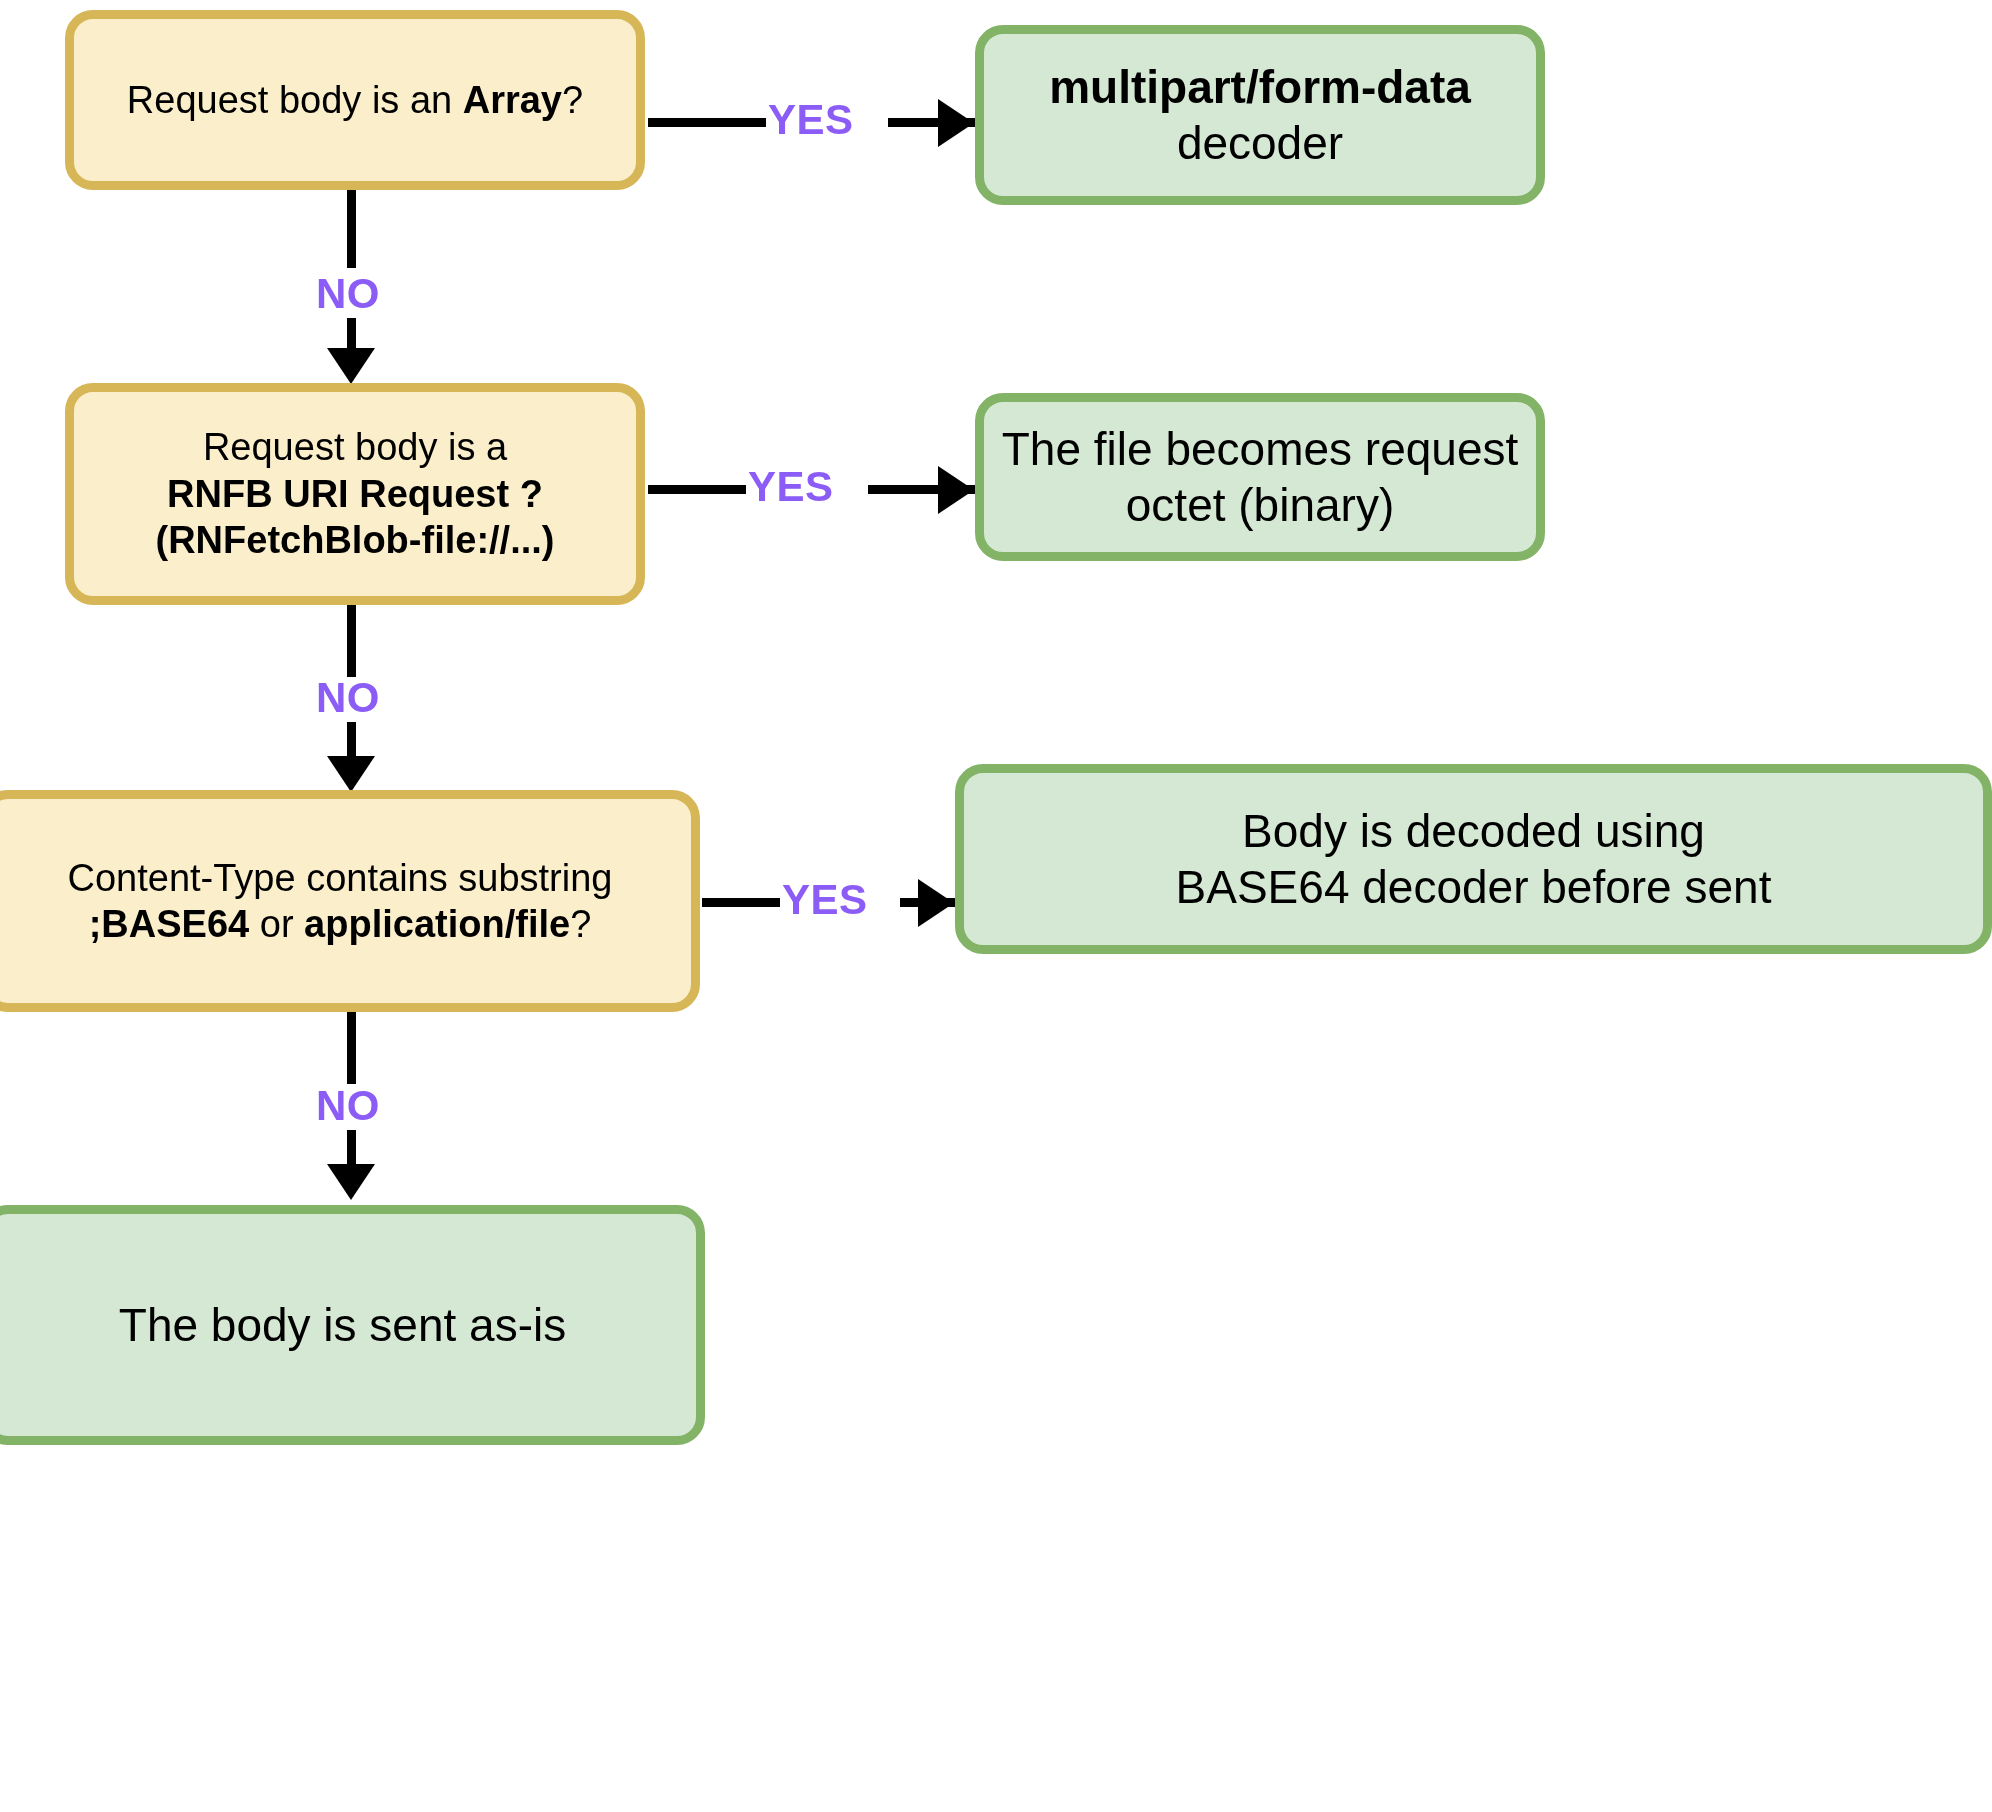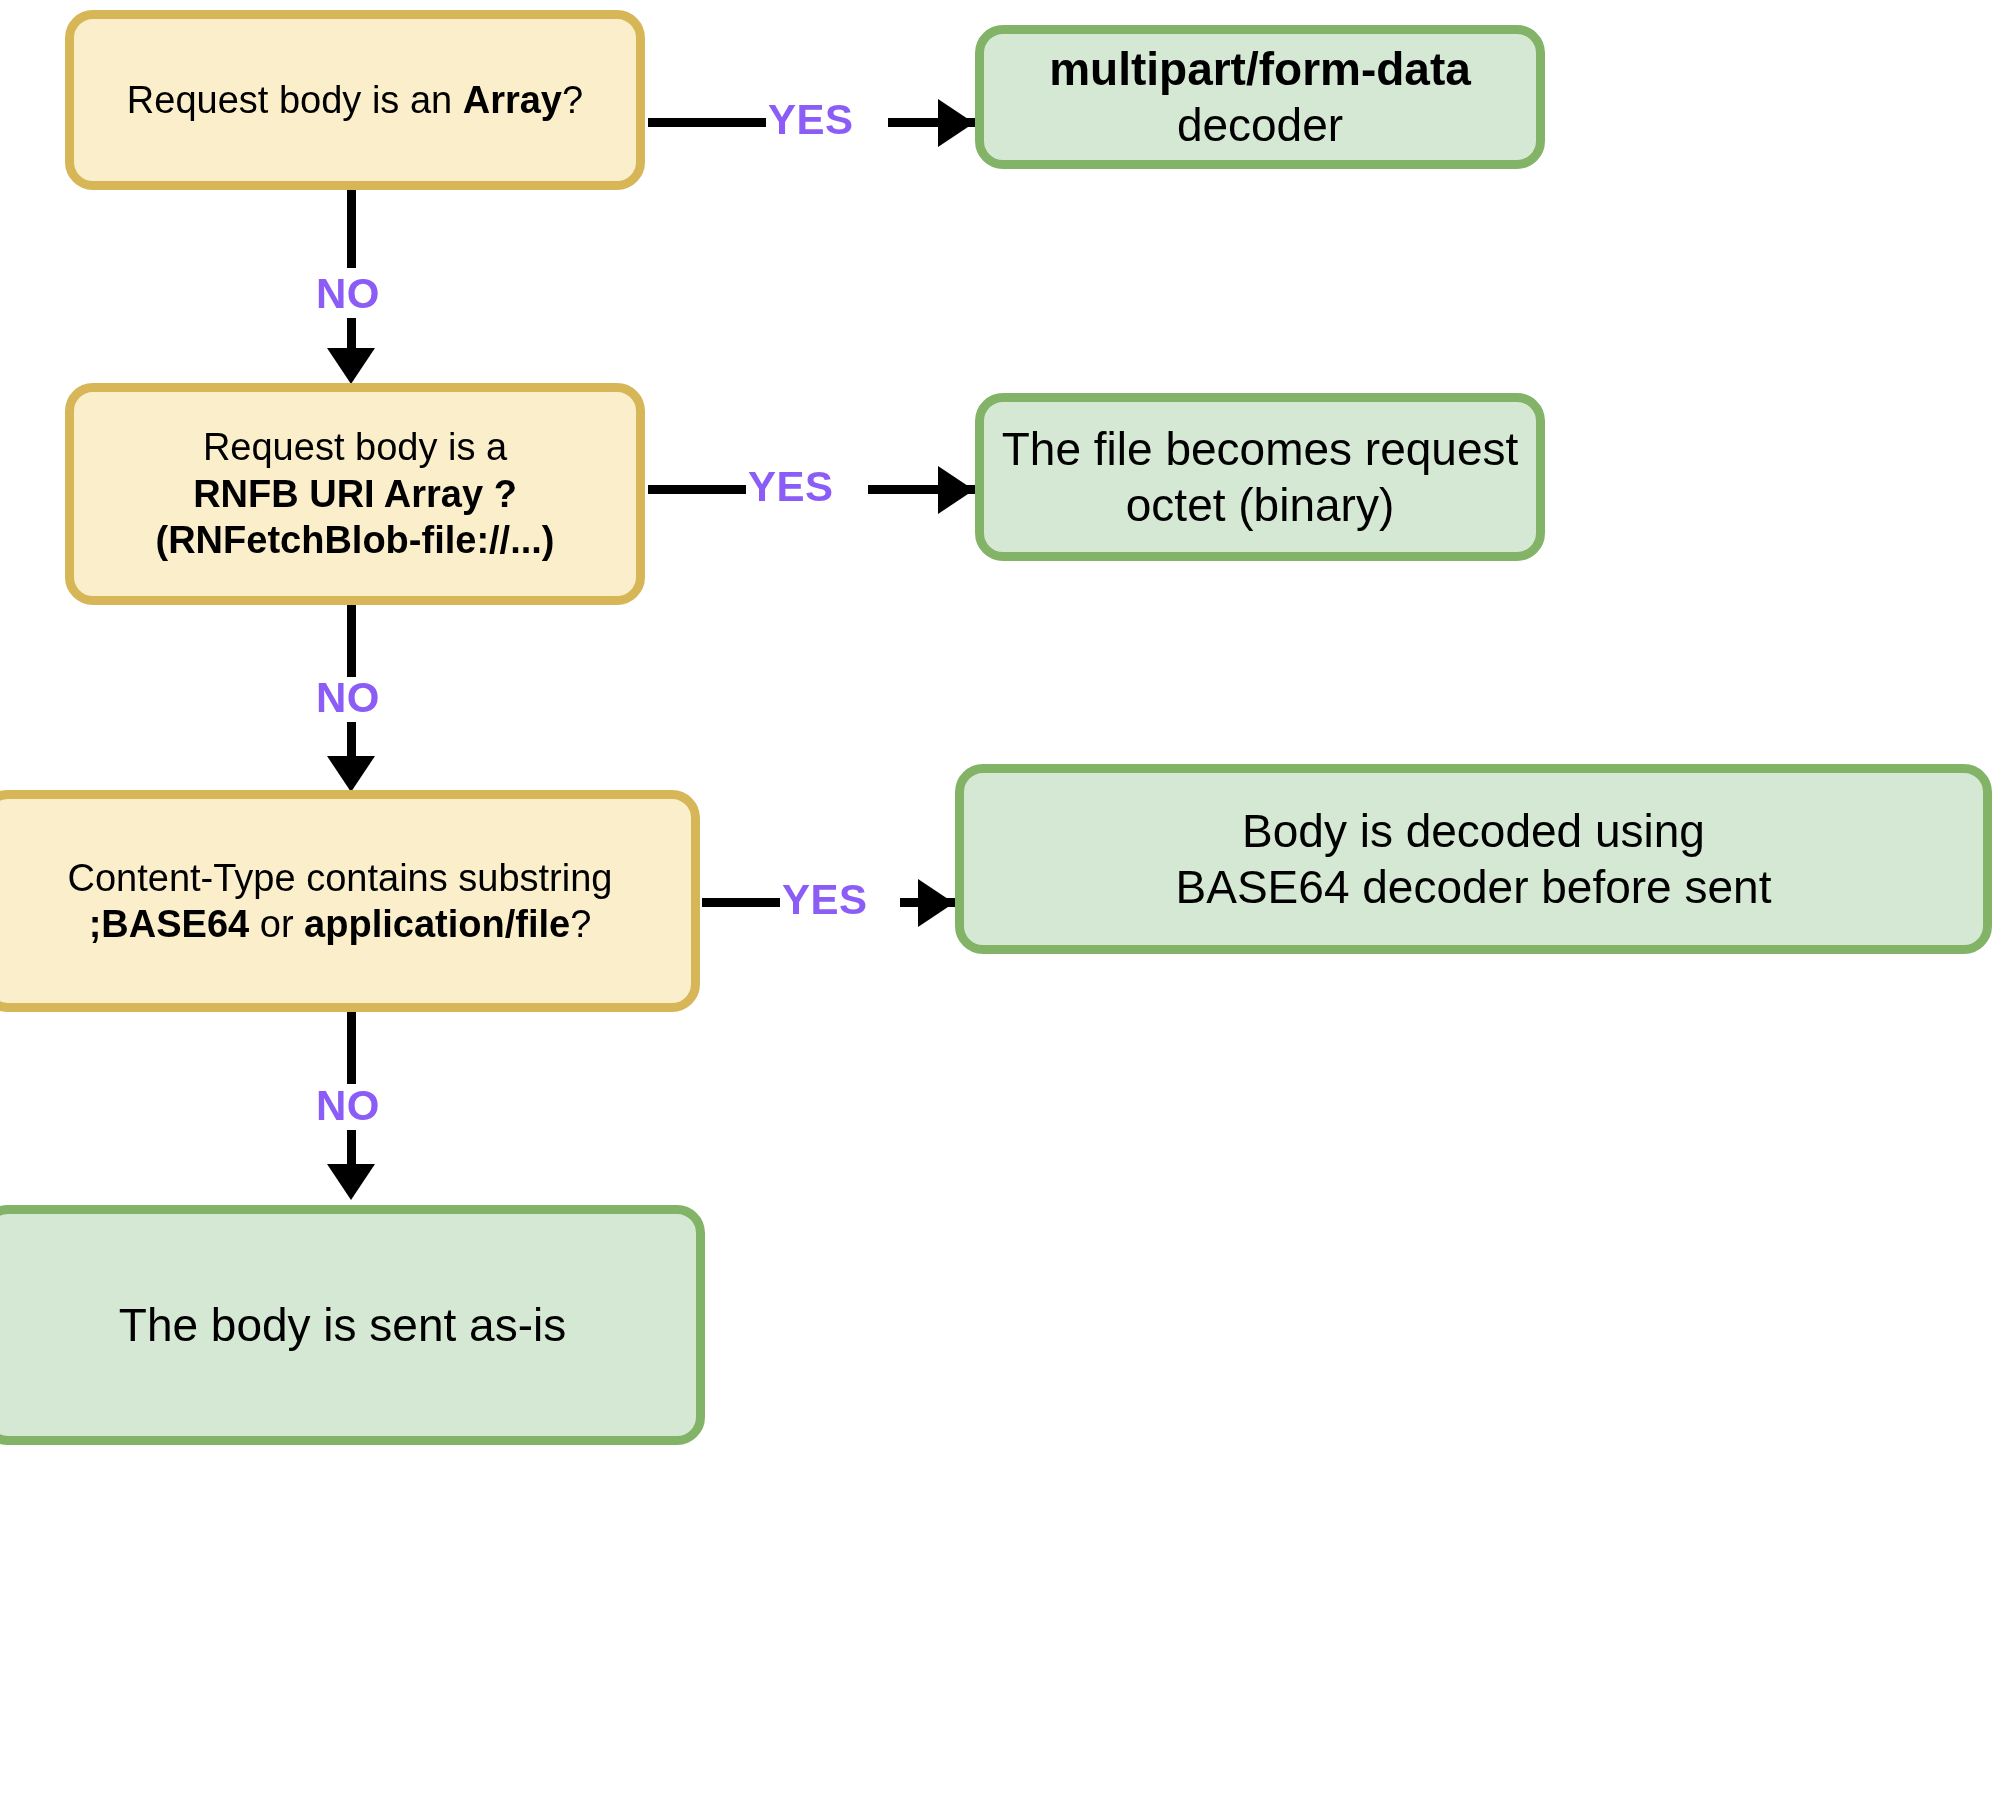--- a/index.html
+++ b/index.html
@@ -98,38 +98,38 @@
     </span>
   </div>
 
   <div class="conn">
     <div class="hline" style="left:648px; top:118px; width:118px;"></div>
     <div class="hline" style="left:888px; top:118px; width:88px;"></div>
     <div class="arrowhead-right" style="left:938px; top:99px;"></div>
   </div>
   <div class="arrow-label" style="left:768px; top:96px;">YES</div>
 
-  <div class="node terminal" style="left:975px; top:25px; width:570px; height:144px;">
+  <div class="node terminal" style="left:975px; top:25px; width:570px; height:180px;">
     <span class="txt">
       <span class="line b">multipart/form-data</span>
       <span class="line">decoder</span>
     </span>
   </div>
 
   <div class="conn">
     <div class="vline" style="left:347px; top:190px; height:78px;"></div>
     <div class="vline" style="left:347px; top:318px; height:44px;"></div>
     <div class="arrowhead-down" style="left:327px; top:348px;"></div>
   </div>
   <div class="arrow-label" style="left:316px; top:270px;">NO</div>
 
   <div class="node decision" style="left:65px; top:383px; width:580px; height:222px;">
     <span class="txt">
       <span class="line">Request body is a</span>
-      <span class="line b">RNFB URI Array ?</span>
+      <span class="line b">RNFB URI Request ?</span>
       <span class="line b">(RNFetchBlob-file://...)</span>
     </span>
   </div>
 
   <div class="conn">
     <div class="hline" style="left:648px; top:485px; width:98px;"></div>
     <div class="hline" style="left:868px; top:485px; width:108px;"></div>
     <div class="arrowhead-right" style="left:938px; top:466px;"></div>
   </div>
   <div class="arrow-label" style="left:748px; top:463px;">YES</div>

